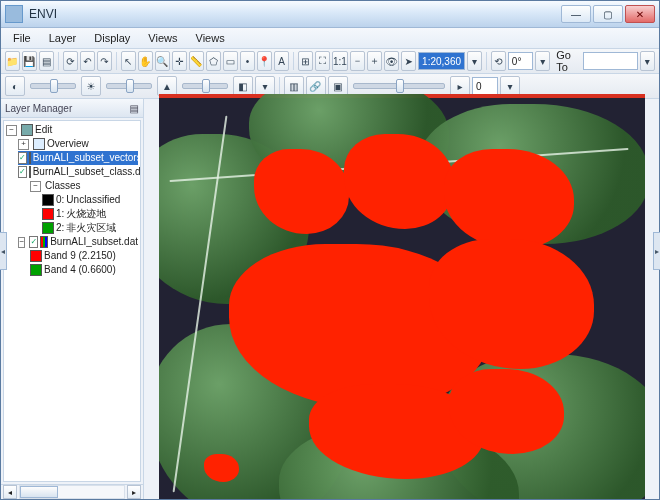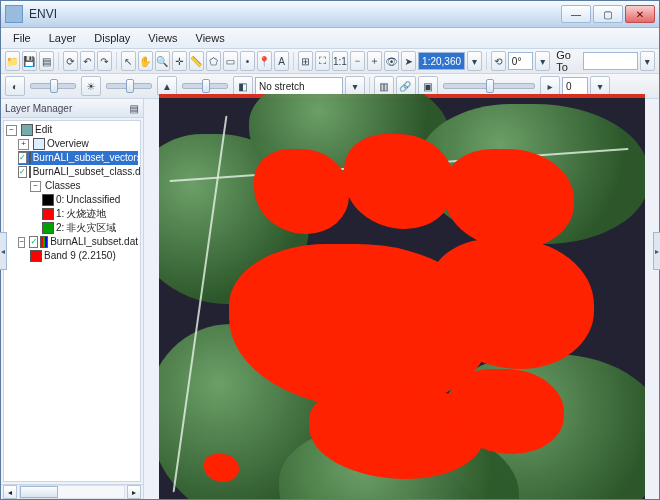--- a/index.html
+++ b/index.html
@@ -107,21 +107,20 @@
   </div>
 
   <div class="toolbar">
     <div class="tbtn">◐</div>
     <div class="slider"></div>
     <div class="tbtn">☀</div>
     <div class="slider"></div>
     <div class="tbtn">▲</div>
     <div class="slider"></div>
     <div class="tbtn">◧</div>
-    <div class="tfield" style="width:80px">No stretch</div>
     <div class="tbtn">▾</div>
     <div class="tsep"></div>
     <div class="tbtn">▥</div>
     <div class="tbtn">🔗</div>
     <div class="tbtn">▣</div>
     <div class="slider" style="width:90px"></div>
     <div class="tbtn">▸</div>
     <div class="tfield" style="width:18px">0</div>
     <div class="tbtn">▾</div>
   </div>
@@ -202,20 +201,26 @@
                   <span class="sw" style="background:linear-gradient(90deg,#f00 33%,#0a0 33% 66%,#00f 66%)"></span>
                   <span>BurnALI_subset.dat</span>
                 </div>
                 <ul id="bands-ul">
                     <li>
                       <div class="node">
                         <span class="sw" style="background:#ff0000"></span>
                         <span>Band 9 (2.2150)</span>
                       </div>
                     </li>
+                    <li>
+                      <div class="node">
+                        <span class="sw" style="background:#00a000"></span>
+                        <span>Band 4 (0.6600)</span>
+                      </div>
+                    </li>
                   </ul>
               </li>
             </ul>
           </li>
         </ul>
       </div>
       <div class="hscroll">
         <div class="btn">◂</div>
         <div class="track">
             <div class="thumb"></div>

